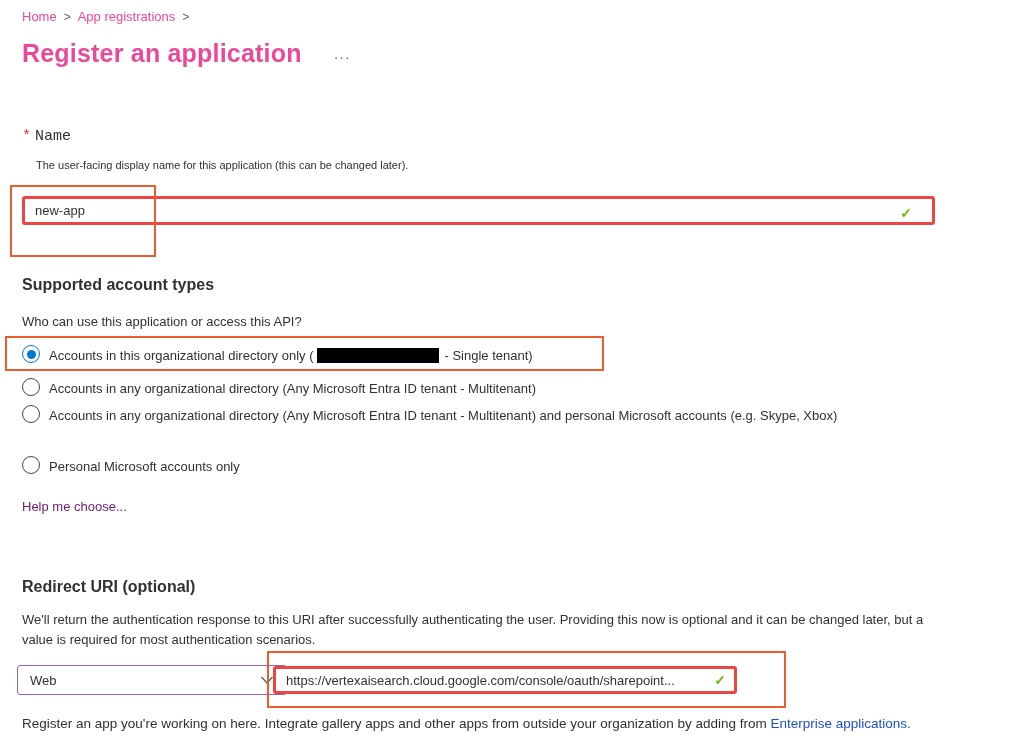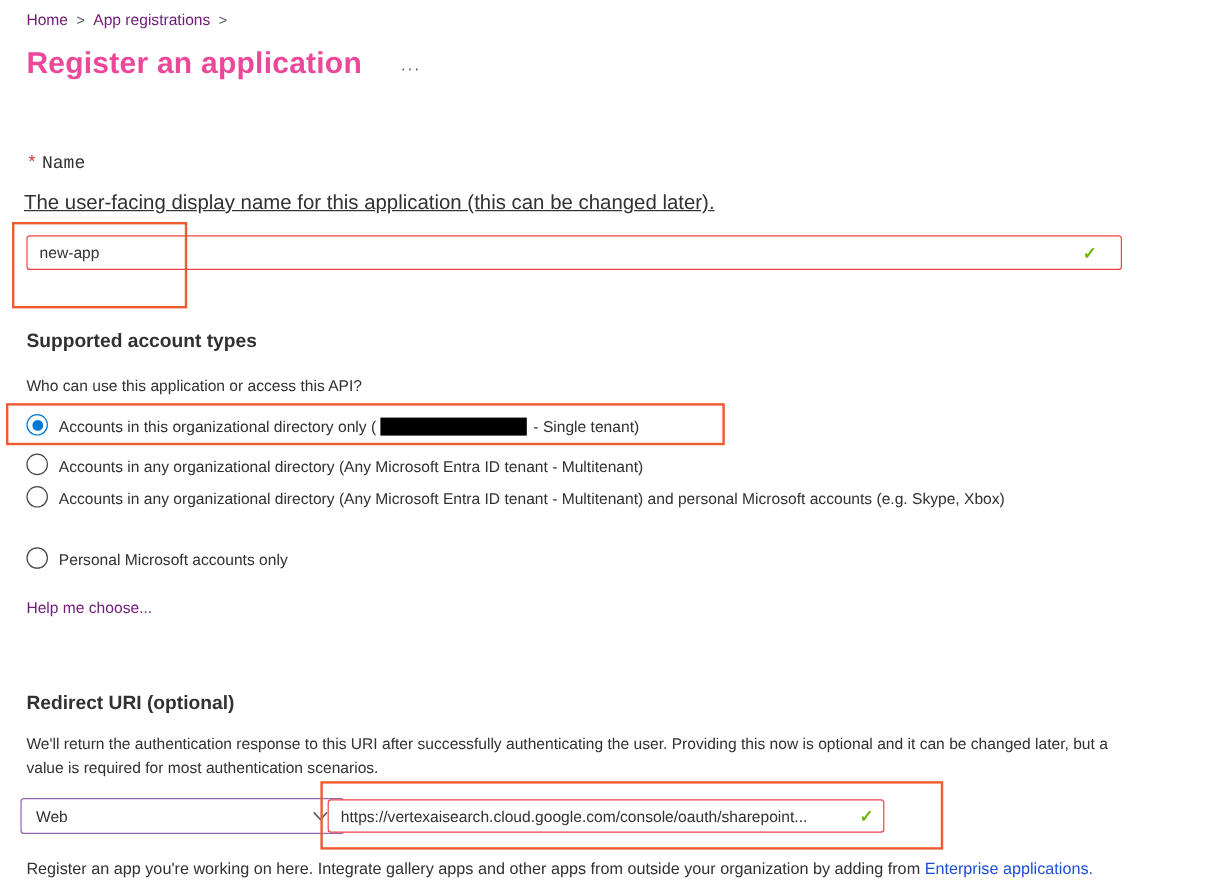--- a/index.html
+++ b/index.html
@@ -8,37 +8,37 @@
     width: 1013px; height: 740px;
     font-family: "Liberation Sans", sans-serif;
     color: #323130;
     position: relative;
     overflow: hidden;
   }
   .page { position: absolute; inset: 0; }
 
   
   .breadcrumb { position: absolute; left: 22px; top: 9px; font-size: 13px; }
-  .breadcrumb a { color: #701a75; text-decoration: none; cursor: pointer; }
+  .breadcrumb a { color: #ec4899; text-decoration: none; cursor: pointer; }
   .crumb-sep { color: #605e5c; margin: 0 7px; font-size: 12px; }
 
   
   .title-row { position: absolute; left: 22px; top: 39px; display: flex; align-items: center; }
   .page-title { font-size: 25px; font-weight: bold; color: #ec4899; letter-spacing: 0.2px; }
   .more-btn { margin-left: 32px; color: #605e5c; font-size: 14px; letter-spacing: 1px; cursor: pointer; padding-top: 6px; }
 
   
   .field-label { position: absolute; left: 22px; top: 128px; font-size: 15px; color: #323130; font-family: Liberation Mono, monospace; }
   .required-marker { color: #d13438; margin-right: 4px; }
-  .helper-text { position: absolute; left: 20px; top: 159px; font-size: 17px; color: #323130; text-decoration: underline; }
+  .helper-text { position: absolute; left: 36px; top: 159px; font-size: 11px; color: #323130; }
 
   
   .text-input {
     position: absolute;
-    border: 1px solid #ef4444;
+    border: 3px solid #ef4444;
     border-radius: 3px;
     background: #fff;
     font-size: 13px;
     color: #323130;
     display: flex; align-items: center;
     padding: 0 10px;
   }
   .name-input { left: 22px; top: 196px; width: 913px; height: 29px; }
   .valid-check { color: #6bb700; font-size: 14px; font-weight: bold; }
   .name-input .valid-check { position: absolute; right: 20px; top: 6px; }

